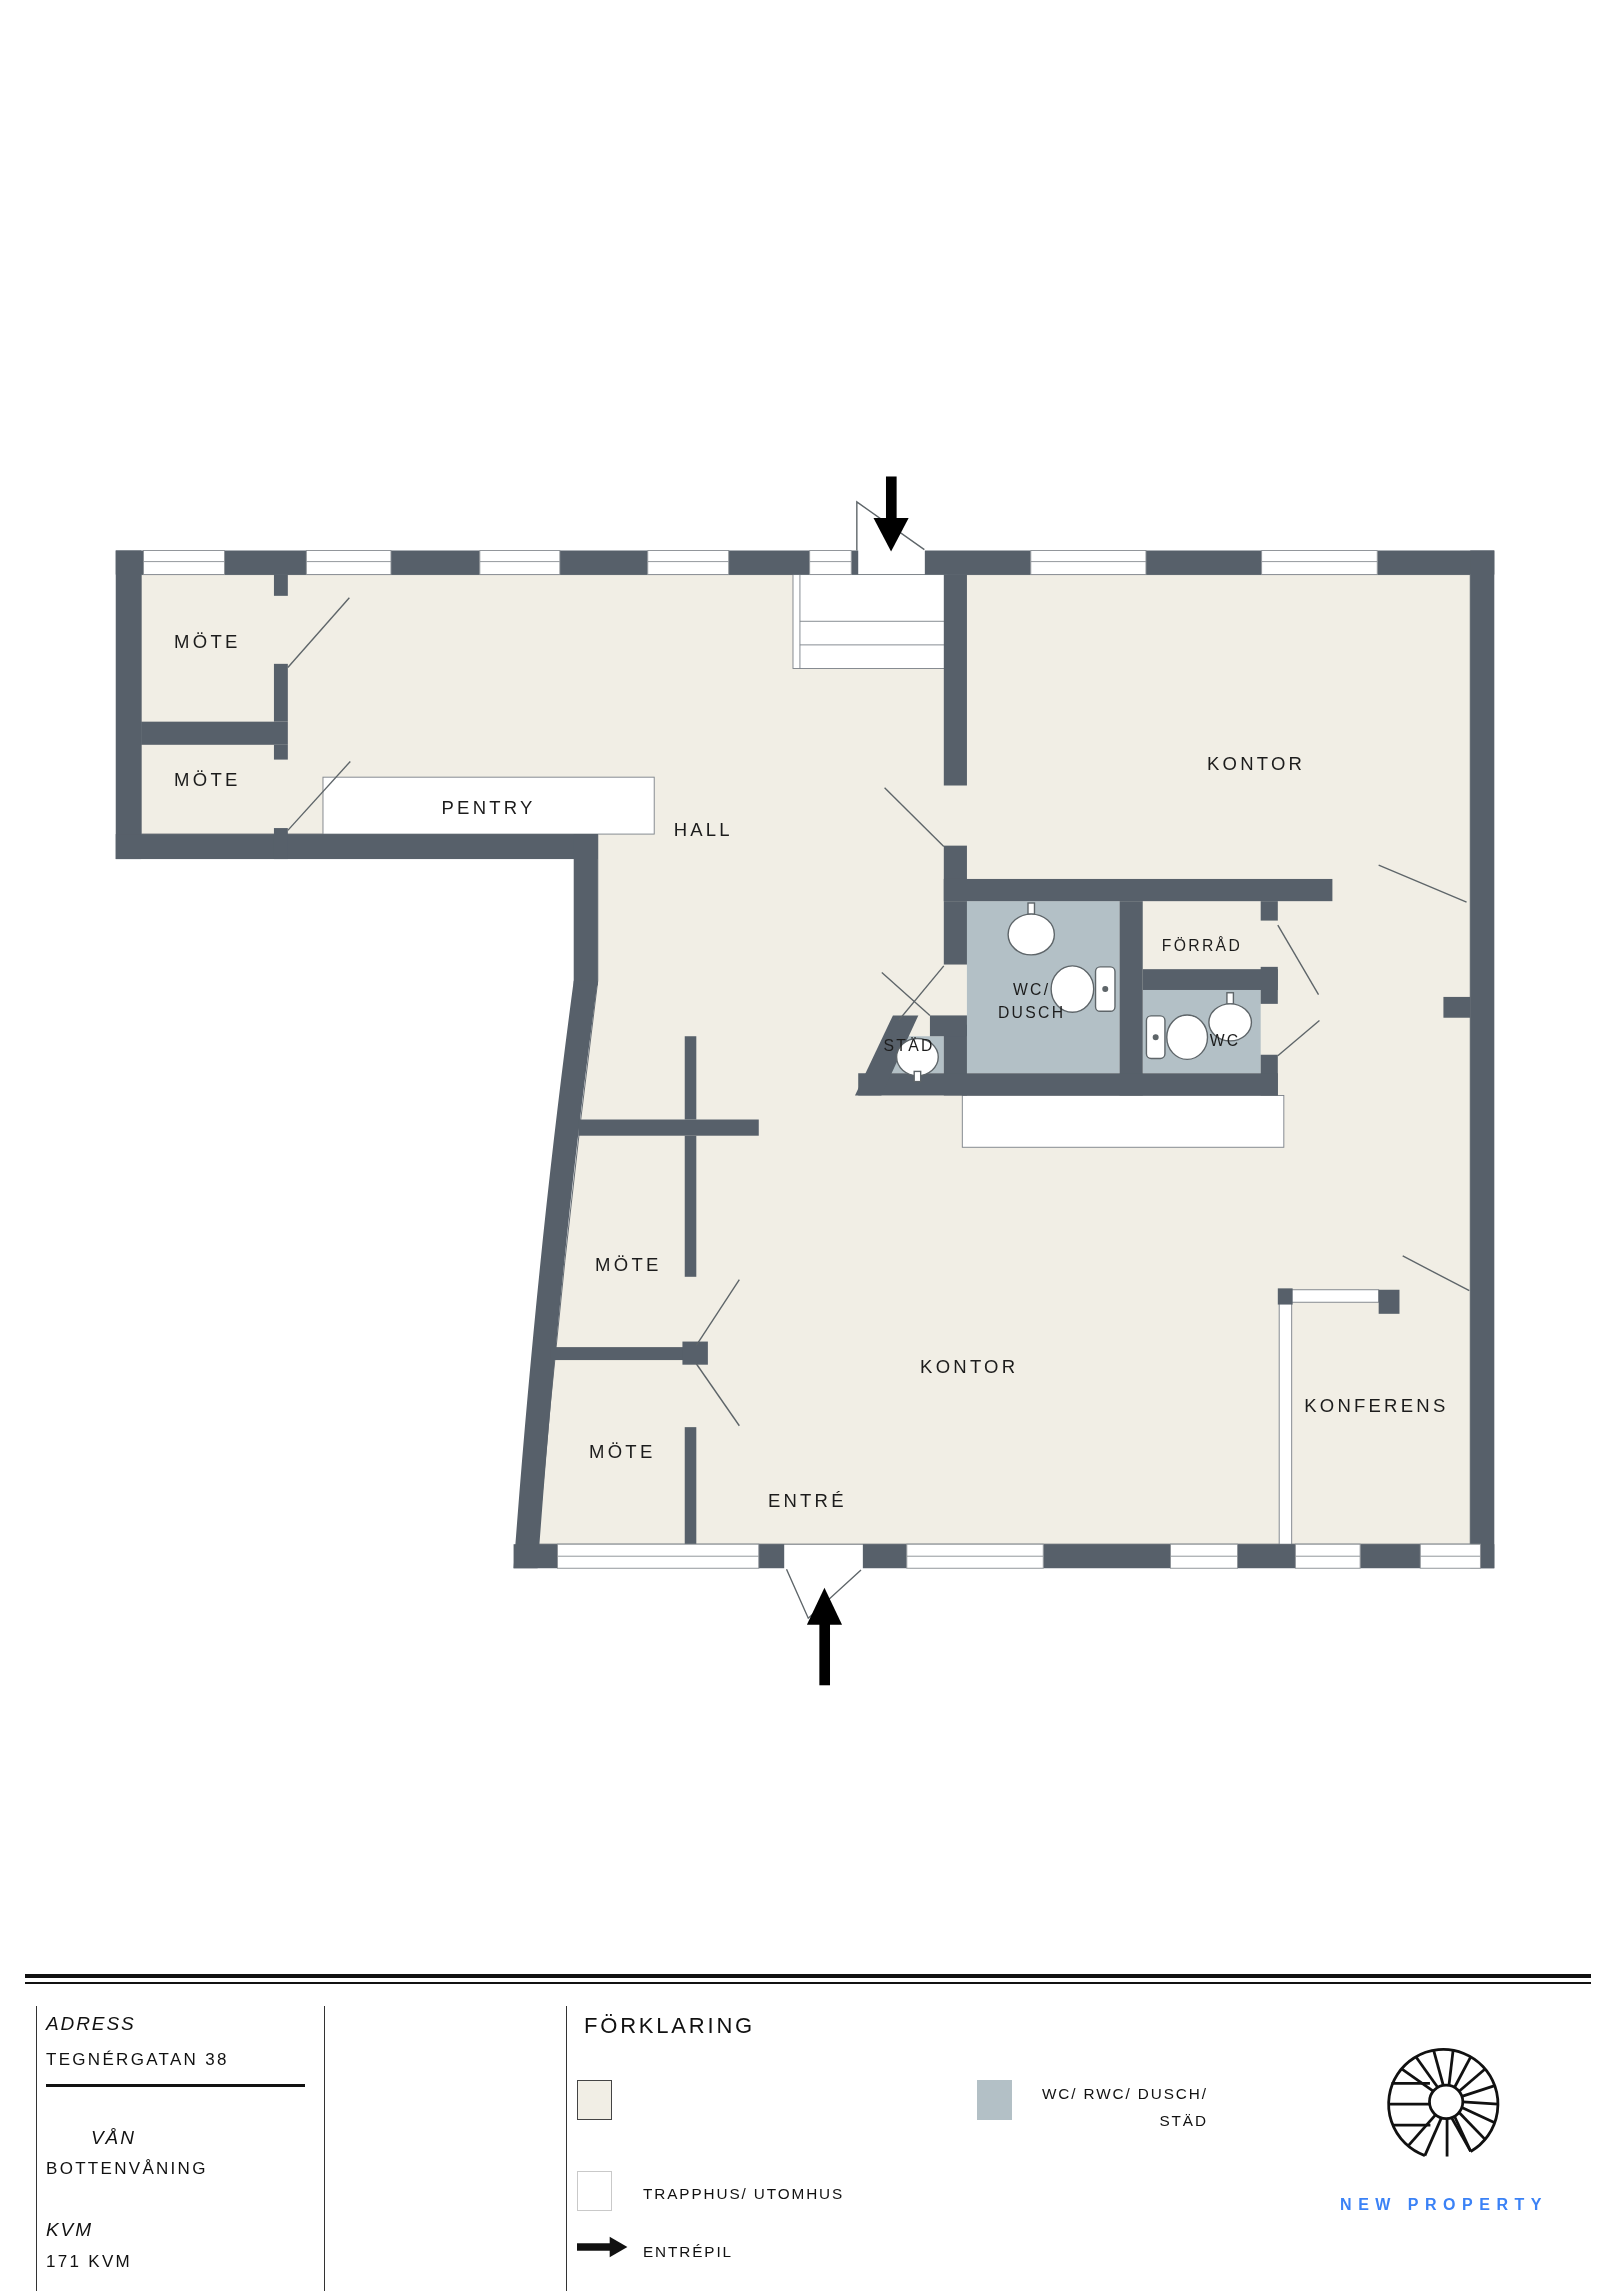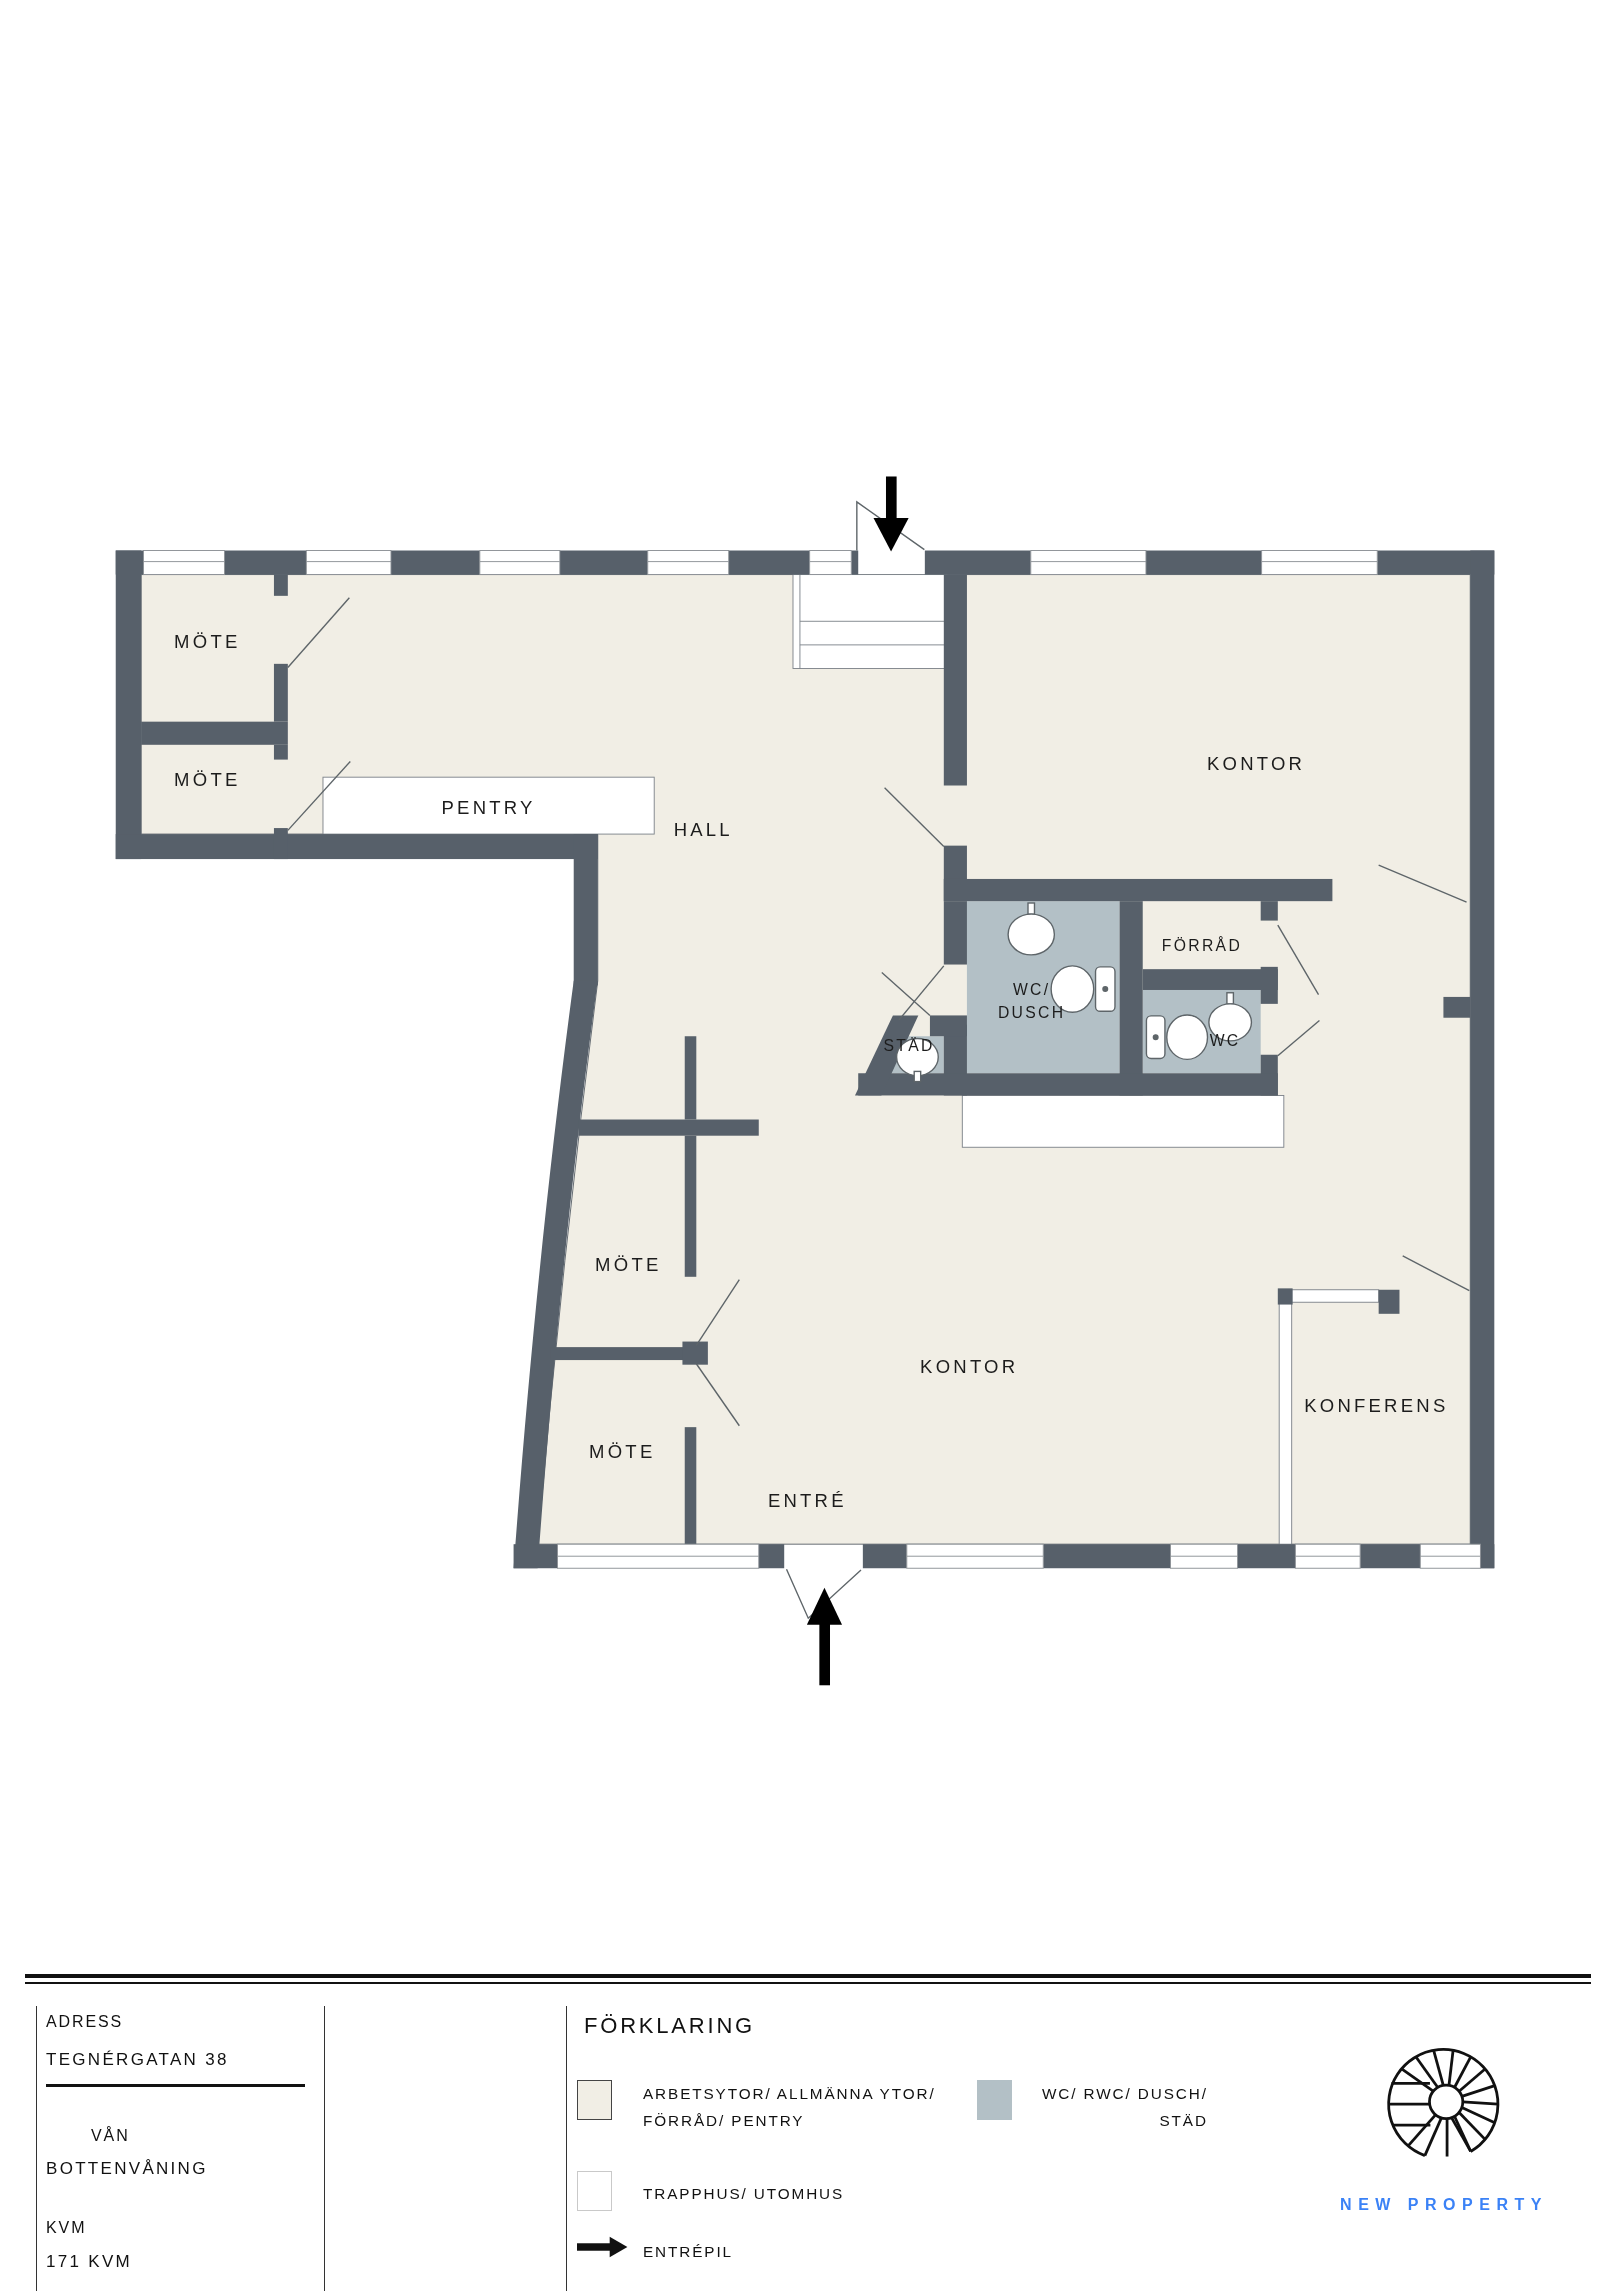--- a/index.html
+++ b/index.html
@@ -1,21 +1,21 @@
 <!DOCTYPE html>
 <html style="font-size:7.4px"><head>
 <meta charset="utf-8">
 <style>
   html,body{margin:0;padding:0;background:#fff;}
   body{width:1623px;height:2295px;position:relative;font-family:"Liberation Sans",sans-serif;}
   svg text{font-family:"Liberation Sans",sans-serif;fill:#1c1c1c;}
   .room-label{font-size:40px;letter-spacing:7px;}
   .room-label-sm{font-size:34px;letter-spacing:5px;}
   .abs{position:absolute;}
-  .smallcap{font-size:16px;letter-spacing:1.9px;color:#111;}
+  .smallcap{font-size:19px;letter-spacing:1.9px;color:#111;font-style:italic;}
   .value{font-size:17px;letter-spacing:2.3px;color:#111;}
   .legend-title{font-size:22px;letter-spacing:2.8px;color:#111;text-align:right;}
   .legend-text{font-size:15.3px;letter-spacing:1.9px;color:#111;line-height:27px;}
   .brand{font-size:16px;letter-spacing:6.5px;color:#3b82f6;font-weight:bold;}
   .hline{position:absolute;background:#111;}
   .vline{position:absolute;background:#333;width:1.4px;}
   .swatch{position:absolute;width:35px;height:40px;box-sizing:border-box;}
   .sw-work{background:#F1EEE5;border:1.4px solid #444;}
   .sw-wet{background:#B3C0C6;border:none;}
   .sw-out{background:#FFFFFF;border:0.9px solid #C9C9C9;}
@@ -241,24 +241,20 @@
   <div class="abs smallcap" style="left:46px;top:46px;">ADRESS</div>
   <div class="abs value" style="left:46px;top:83px;">TEGNÉRGATAN 38</div>
   <div class="hline" style="left:46px;top:117px;width:259px;height:3.2px;"></div>
   <div class="abs smallcap" style="left:46px;top:160px;margin-left:45px;">VÅN</div>
   <div class="abs value" style="left:46px;top:192px;">BOTTENVÅNING</div>
   <div class="abs smallcap" style="left:46px;top:252px;">KVM</div>
   <div class="abs value" style="left:46px;top:285px;">171 KVM</div>
 
   <div class="abs legend-title" style="left:584px;top:46px;">FÖRKLARING</div>
   <div class="swatch sw-work" style="left:577px;top:113px;"></div>
-  <div class="abs legend-text" style="left:643px;top:113px;">
-    <div>ARBETSYTOR/ ALLMÄNNA YTOR/</div>
-    <div>FÖRRÅD/ PENTRY</div>
-  </div>
   <div class="swatch sw-wet" style="left:977px;top:113px;"></div>
   <div class="abs legend-text" style="left:1042px;top:113px;text-align:right;">
     <div>WC/ RWC/ DUSCH/</div>
     <div>STÄD</div>
   </div>
   <div class="swatch sw-out" style="left:577px;top:204px;"></div>
   <div class="abs legend-text" style="left:643px;top:213px;">TRAPPHUS/ UTOMHUS</div>
   <svg class="abs" style="left:577px;top:266px;" width="56" height="28" viewBox="0 0 120 60">
     <rect x="0" y="22" width="72" height="16" fill="#111"></rect>
     <polygon points="70,8 70,52 108,30" fill="#111"></polygon>

